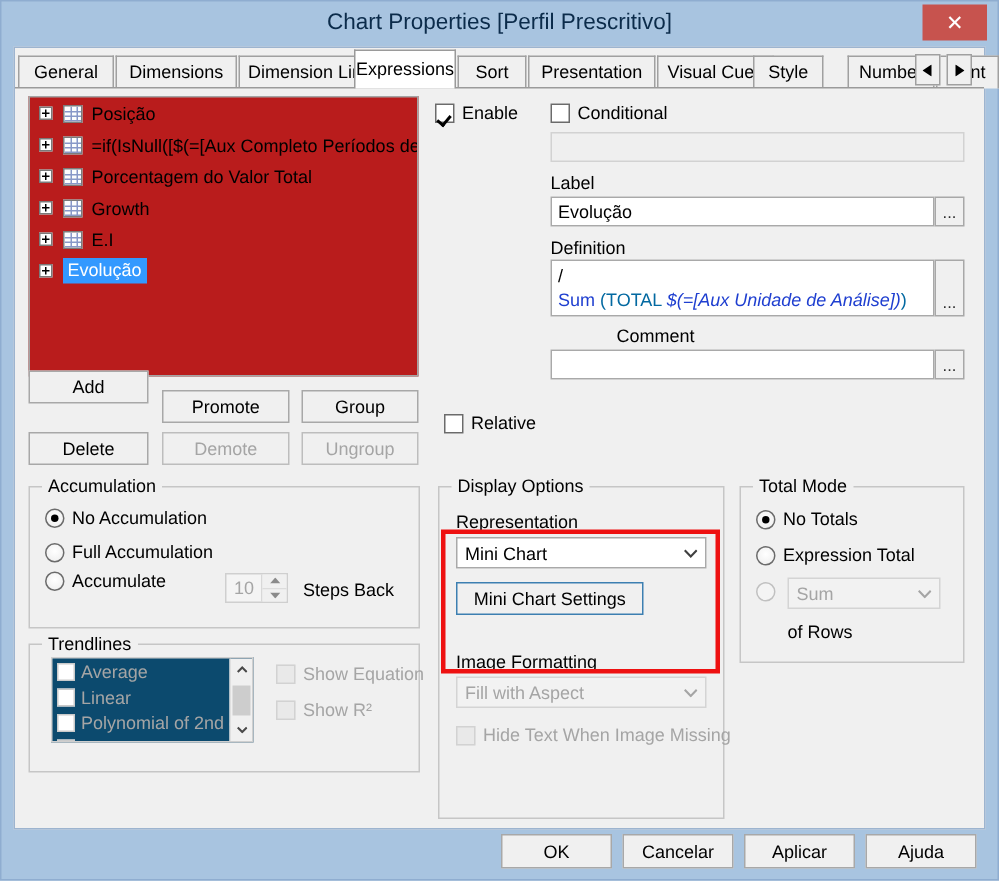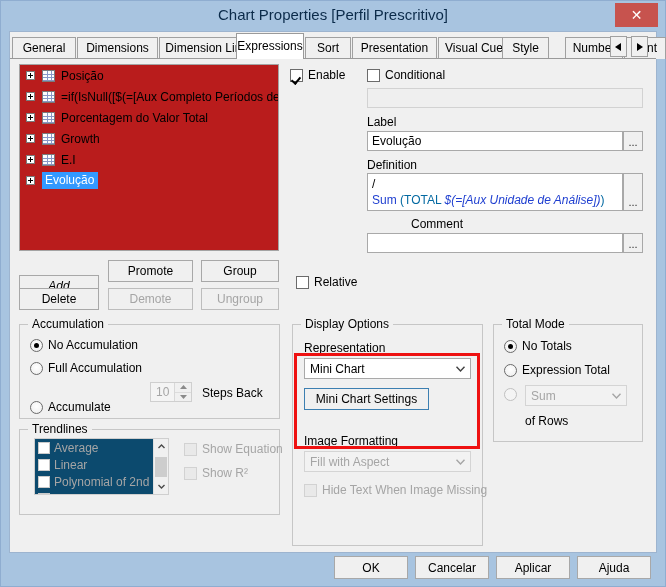--- a/index.html
+++ b/index.html
@@ -410,38 +410,38 @@
               <i class="v2"></i>
             </span>
           <span class="expr-label">E.I</span>
         </div>
         <div class="expr-row selected">
           <span class="plusbox"></span>
           <span class="expr-label">Evolução</span>
         </div>
       </div>
 
-      <div class="btn" style="left:9px;  top:216px; width:80px; height:22px;font-style:italic;">Add</div>
+      <div class="btn" style="left:9px;  top:188px; width:80px; height:22px;">Add</div>
       <div class="btn" style="left:98px; top:201px; width:85px; height:22px;">Promote</div>
       <div class="btn" style="left:191px;top:201px; width:78px; height:22px;">Group</div>
       <div class="btn" style="left:9px;  top:229px; width:80px; height:22px;">Delete</div>
       <div class="btn disabled" style="left:98px; top:229px; width:85px; height:22px;">Demote</div>
       <div class="btn disabled" style="left:191px;top:229px; width:78px; height:22px;">Ungroup</div>
 
       <div class="group" style="left:9px; top:265px; width:261px; height:95px;">
         <span class="legend">Accumulation</span>
         <div class="radio on" style="left:10px; top:13px;">
           <span class="dot"></span>
           <span>No Accumulation</span>
         </div>
         <div class="radio" style="left:10px; top:36px;">
           <span class="dot"></span>
           <span>Full Accumulation</span>
         </div>
-        <div class="radio" style="left:10px; top:75px;">
+        <div class="radio" style="left:10px; top:55px;">
           <span class="dot"></span>
           <span>Accumulate</span>
         </div>
         <div class="spinner" style="left:130px; top:57px; width:42px; height:20px;">
           <span>10</span>
           <span class="spin-arrows">
             <div>
                 <svg width="7" height="4" viewBox="0 0 7 4">
                   <polygon points="0,4 7,4 3.5,0" fill="#8a8a8a"></polygon>
                 </svg>

